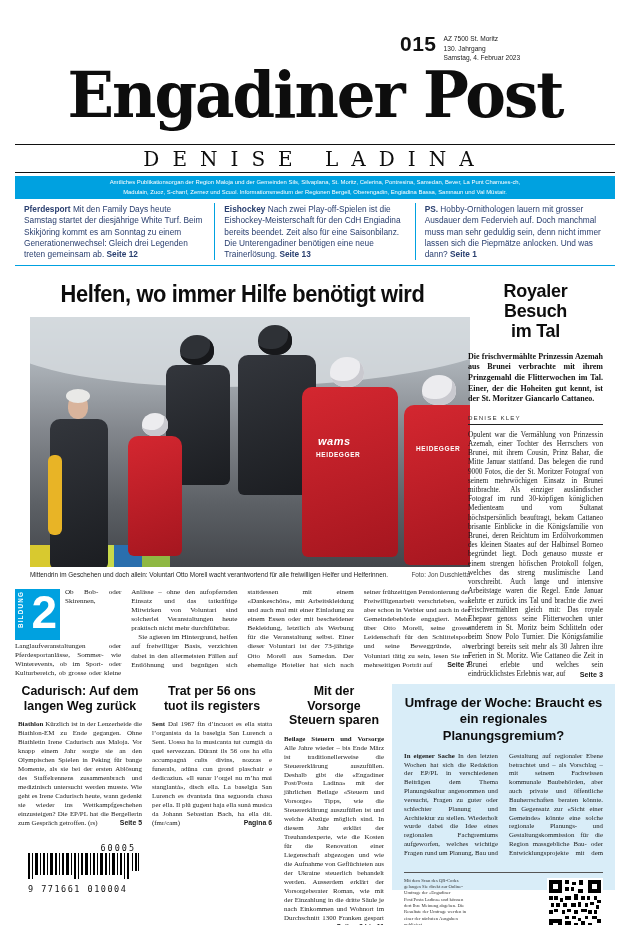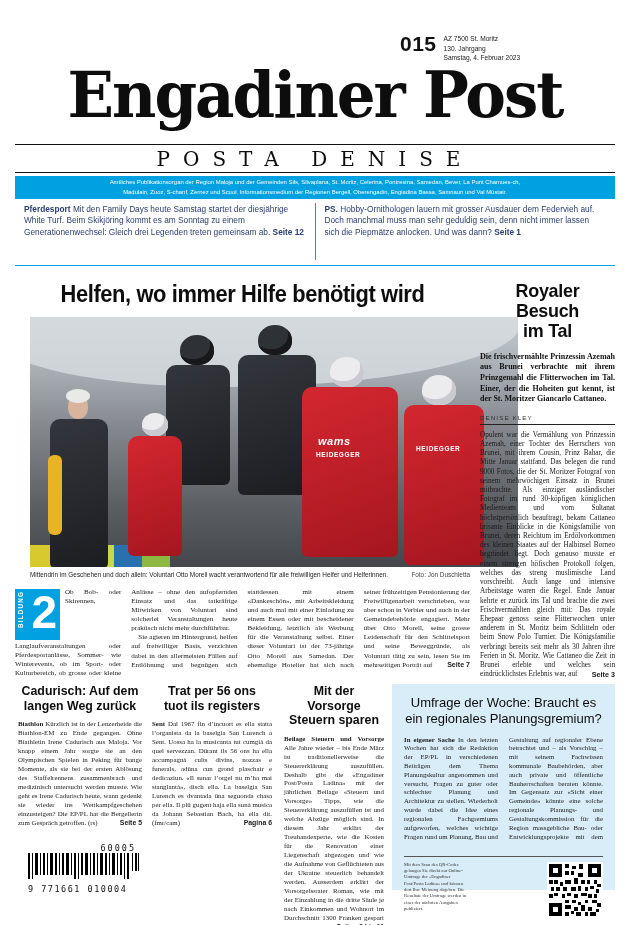--- a/index.html
+++ b/index.html
@@ -21,21 +21,21 @@
   
   .teasers{position:absolute;left:15px;right:15px;top:203px;height:57px;display:flex;}
   .teaser{flex:1;padding:1px 9px 0 9px;font-size:8.3px;line-height:1.36;color:#2b4070;}
   .teaser + .teaser{border-left:1px solid #00a1e0;}
   .teaser b{font-weight:bold;margin-top:20px;}
   .cyanline{position:absolute;left:15px;right:15px;top:265px;border-top:1px solid #00a1e0;}
   
   .headline-main{position:absolute;left:15px;width:455px;top:281px;text-align:center;
         font-size:23px;font-weight:bold;letter-spacing:-.4px;transform:scaleX(.95);
         transform-origin:center;color:#0d0d0d;}
-  .photo{position:absolute;left:30px;top:317px;width:488px;height:250px;overflow:hidden;
+  .photo{position:absolute;left:30px;top:317px;width:440px;height:250px;overflow:hidden;
         background:linear-gradient(180deg,#c3cbd1 0%,#a7adb3 22%,#83878d 45%,#5c6065 75%,#43464b 100%);}
   .track{position:absolute;left:-30px;top:-40px;width:520px;height:110px;background:#d8dde1;
         border-radius:0 0 60% 45%;opacity:.8;}
   .fig{position:absolute;}
   .helmet{width:34px;height:30px;background:#ececef;border-radius:50% 50% 46% 46%;
         box-shadow:inset -4px -6px 0 #c9c9cf;}
   .helmet.dark{background:#2e3136;box-shadow:inset -4px -6px 0 #17181b;}
   .torso{border-radius:10px 10px 6px 6px;}
   .red{background:linear-gradient(160deg,#d42730,#a5161f);}
   .blk{background:linear-gradient(160deg,#33363c,#1b1d21);}
@@ -57,40 +57,40 @@
         position:relative;color:#fff;}
   .badge-num{position:absolute;right:3px;top:-2px;font-family:"Liberation Sans",sans-serif;
         font-size:46px;font-weight:bold;line-height:51px;}
   .badge-word{position:absolute;left:2px;top:2px;bottom:2px;writing-mode:vertical-rl;
         transform:rotate(180deg);font-family:"Liberation Sans",sans-serif;font-size:6.3px;
         font-weight:bold;letter-spacing:1.2px;}
   .para{display:block;text-indent:0;}
   .para.ind{text-indent:7px;}
   .pageref{font-weight:bold;font-family:"Liberation Sans",sans-serif;float:right;}
   
-  .rightcol{position:absolute;left:480px;width:135px;top:281px;height:396px;overflow:hidden;}
+  .rightcol{position:absolute;left:468px;width:135px;top:281px;height:396px;overflow:hidden;}
   .headline-right{font-size:18.5px;font-weight:bold;text-align:center;line-height:1.08;
         letter-spacing:-.3px;transform:scaleX(.97);color:#0d0d0d;}
   .lede{margin-top:11px;font-family:"Liberation Serif",serif;font-weight:bold;font-size:8px;
         line-height:1.32;text-align:justify;color:#111;}
   .byline{margin-top:9px;font-size:6.2px;letter-spacing:1.1px;color:#333;
         border-bottom:1px solid #222;padding-bottom:3px;}
   .rbody{margin-top:6px;font-family:"Liberation Serif",serif;font-size:7.2px;line-height:1.28;
         text-align:justify;color:#1a1a1a;hyphens:auto;}
   
   .bcol{position:absolute;top:684px;font-family:"Liberation Serif",serif;color:#1a1a1a;}
   .bhead{font-family:"Liberation Sans",sans-serif;font-size:13px;font-weight:bold;
         line-height:1.12;text-align:center;transform:scaleX(.95);transform-origin:center;
         margin-bottom:7px;color:#0d0d0d;}
   .bbody{font-size:6.9px;line-height:1.3;text-align:justify;hyphens:auto;}
   .c1{left:18px;width:124px;} .c2{left:152px;width:120px;} .c3{left:284px;width:100px;}
   
   .ubox{position:absolute;left:392px;right:15px;top:684px;height:206px;background:#d9edf8;
         padding:9px 12px;box-sizing:border-box;font-family:"Liberation Serif",serif;}
-  .utitle{font-family:"Liberation Sans",sans-serif;font-size:13px;font-weight:normal;
+  .utitle{font-family:"Liberation Sans",sans-serif;font-size:13px;font-weight:bold;
         text-align:center;line-height:1.25;color:#0d0d0d;margin-top:2px;}
   .ucols{margin-top:8px;height:114px;overflow:hidden;column-count:2;column-gap:11px;
         font-size:6.8px;line-height:1.3;text-align:justify;color:#1a1a1a;hyphens:auto;}
   .ufoot{border-top:1px solid #555;margin-top:6px;padding-top:5px;display:flex;gap:8px;align-items:flex-start;}
   .uqrtext{width:66px;font-size:4.7px;line-height:1.35;color:#333;}
   .qr{margin-left:auto;background:#fff;padding:2px;}
   
   .barcode{position:absolute;left:28px;top:843px;width:112px;font-family:"DejaVu Sans Mono",monospace;}
   .bc-addon{text-align:right;font-size:8.5px;letter-spacing:2px;padding-right:4px;}
   .bc-num{font-size:8.5px;letter-spacing:1.5px;margin-top:1px;}
@@ -102,31 +102,34 @@
 
   <div class="issue">
     <div class="issue-no">015</div>
     <div class="issue-info" style="white-space:pre-line">AZ 7500 St. Moritz
 130. Jahrgang
 Samstag, 4. Februar 2023</div>
   </div>
 
   <div class="mast-title">Engadiner Post</div>
   <div class="rule" style="top:144px"></div>
-  <div class="mast-sub">POSTA DENISE</div>
+  <div class="mast-sub">DENISE LADINA</div>
   <div class="rule" style="top:172px"></div>
 
   <div class="orgbar">
     <span>Amtliches Publikationsorgan der Region Maloja und der Gemeinden Sils, Silvaplana, St. Moritz, Celerina, Pontresina, Samedan, Bever, La Punt Chamues-ch,</span>
     <span>Madulain, Zuoz, S-chanf, Zernez und Scuol. Informationsmedium der Regionen Bergell, Oberengadin, Engiadina Bassa, Samnaun und Val Müstair.</span>
   </div>
 
   <div class="teasers">
     <div class="teaser">
       <b>Pferdesport</b><span> Mit den Family Days heute Samstag startet der diesjährige White Turf. Beim Skikjöring kommt es am Sonntag zu einem Generationenwechsel: Gleich drei Legenden treten gemeinsam ab. </span><b>Seite 12</b>
+    </div>
+    <div class="teaser">
+      <b>Eishockey</b><span> Nach zwei Play-off-Spielen ist die Eishockey-Meisterschaft für den CdH Engiadina bereits beendet. Zeit also für eine Saisonbilanz. Die Unterengadiner benötigen eine neue Trainerlösung. </span><b>Seite 13</b>
     </div>
     <div class="teaser">
       <b>PS.</b><span> Hobby-Ornithologen lauern mit grosser Ausdauer dem Federvieh auf. Doch manchmal muss man sehr geduldig sein, denn nicht immer lassen sich die Piepmätze anlocken. Und was dann? </span><b>Seite 1</b>
     </div>
   </div>
   <div class="cyanline"></div>
 
   <div class="headline-main">Helfen, wo immer Hilfe benötigt wird</div>
 
   <div class="photo">

